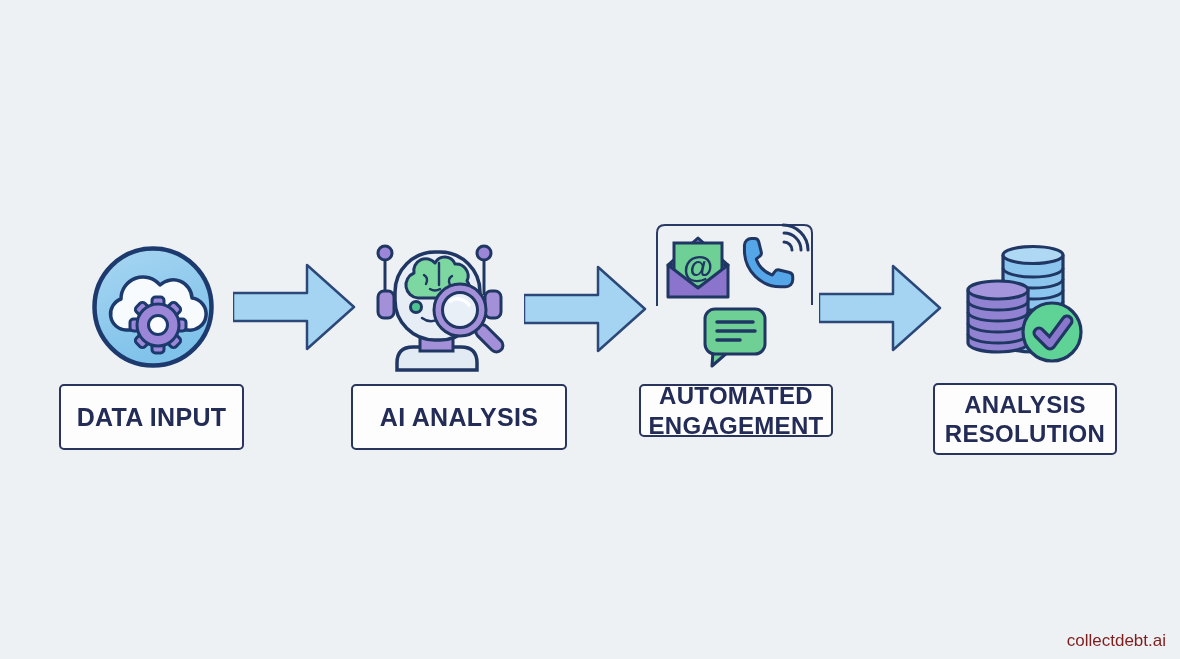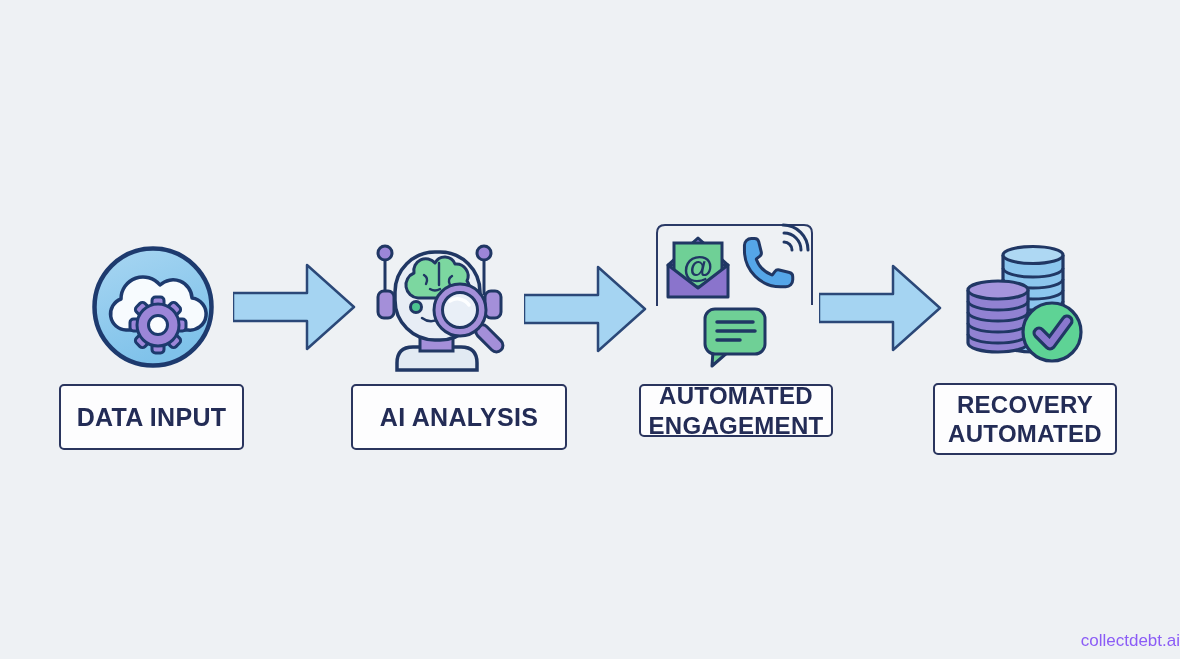--- a/index.html
+++ b/index.html
@@ -20,22 +20,22 @@
     text-align:center;
     color:#232c56;
     font-weight:bold;
     letter-spacing:.3px;
     line-height:1.22;
     box-sizing:border-box;
   }
   .label-box.single{font-size:25px;}
   .label-box.double{font-size:24px;padding:0 2px;}
   .watermark{
-    position:absolute;right:0;bottom:8px;
-    color:#8b5cf6;font-size:17px;font-weight:400;
+    position:absolute;right:14px;bottom:8px;
+    color:#7f1d1d;font-size:17px;font-weight:400;
   }
 </style>
 </head>
 <body>
 
 <div class="stage">
 
   <svg class="icon-svg" style="left:88px;top:243px" width="130" height="130" viewBox="0 0 130 130">
     <defs>
       <linearGradient id="circGrad" x1="0" y1="0" x2="0.4" y2="1">
@@ -164,18 +164,18 @@
 
   <div class="label-box single" style="left:351px;top:384px;width:216px;height:66px">
     <span>AI ANALYSIS</span>
   </div>
 
   <div class="label-box double" style="left:639px;top:384px;width:194px;height:53px">
     <span>AUTOMATED ENGAGEMENT</span>
   </div>
 
   <div class="label-box double" style="left:933px;top:383px;width:184px;height:72px">
-    <span>RECOVERY AUTOMATED</span>
+    <span>ANALYSIS RESOLUTION</span>
   </div>
 
   <div class="watermark">collectdebt.ai</div>
 
 </div>
 
 </body></html>

